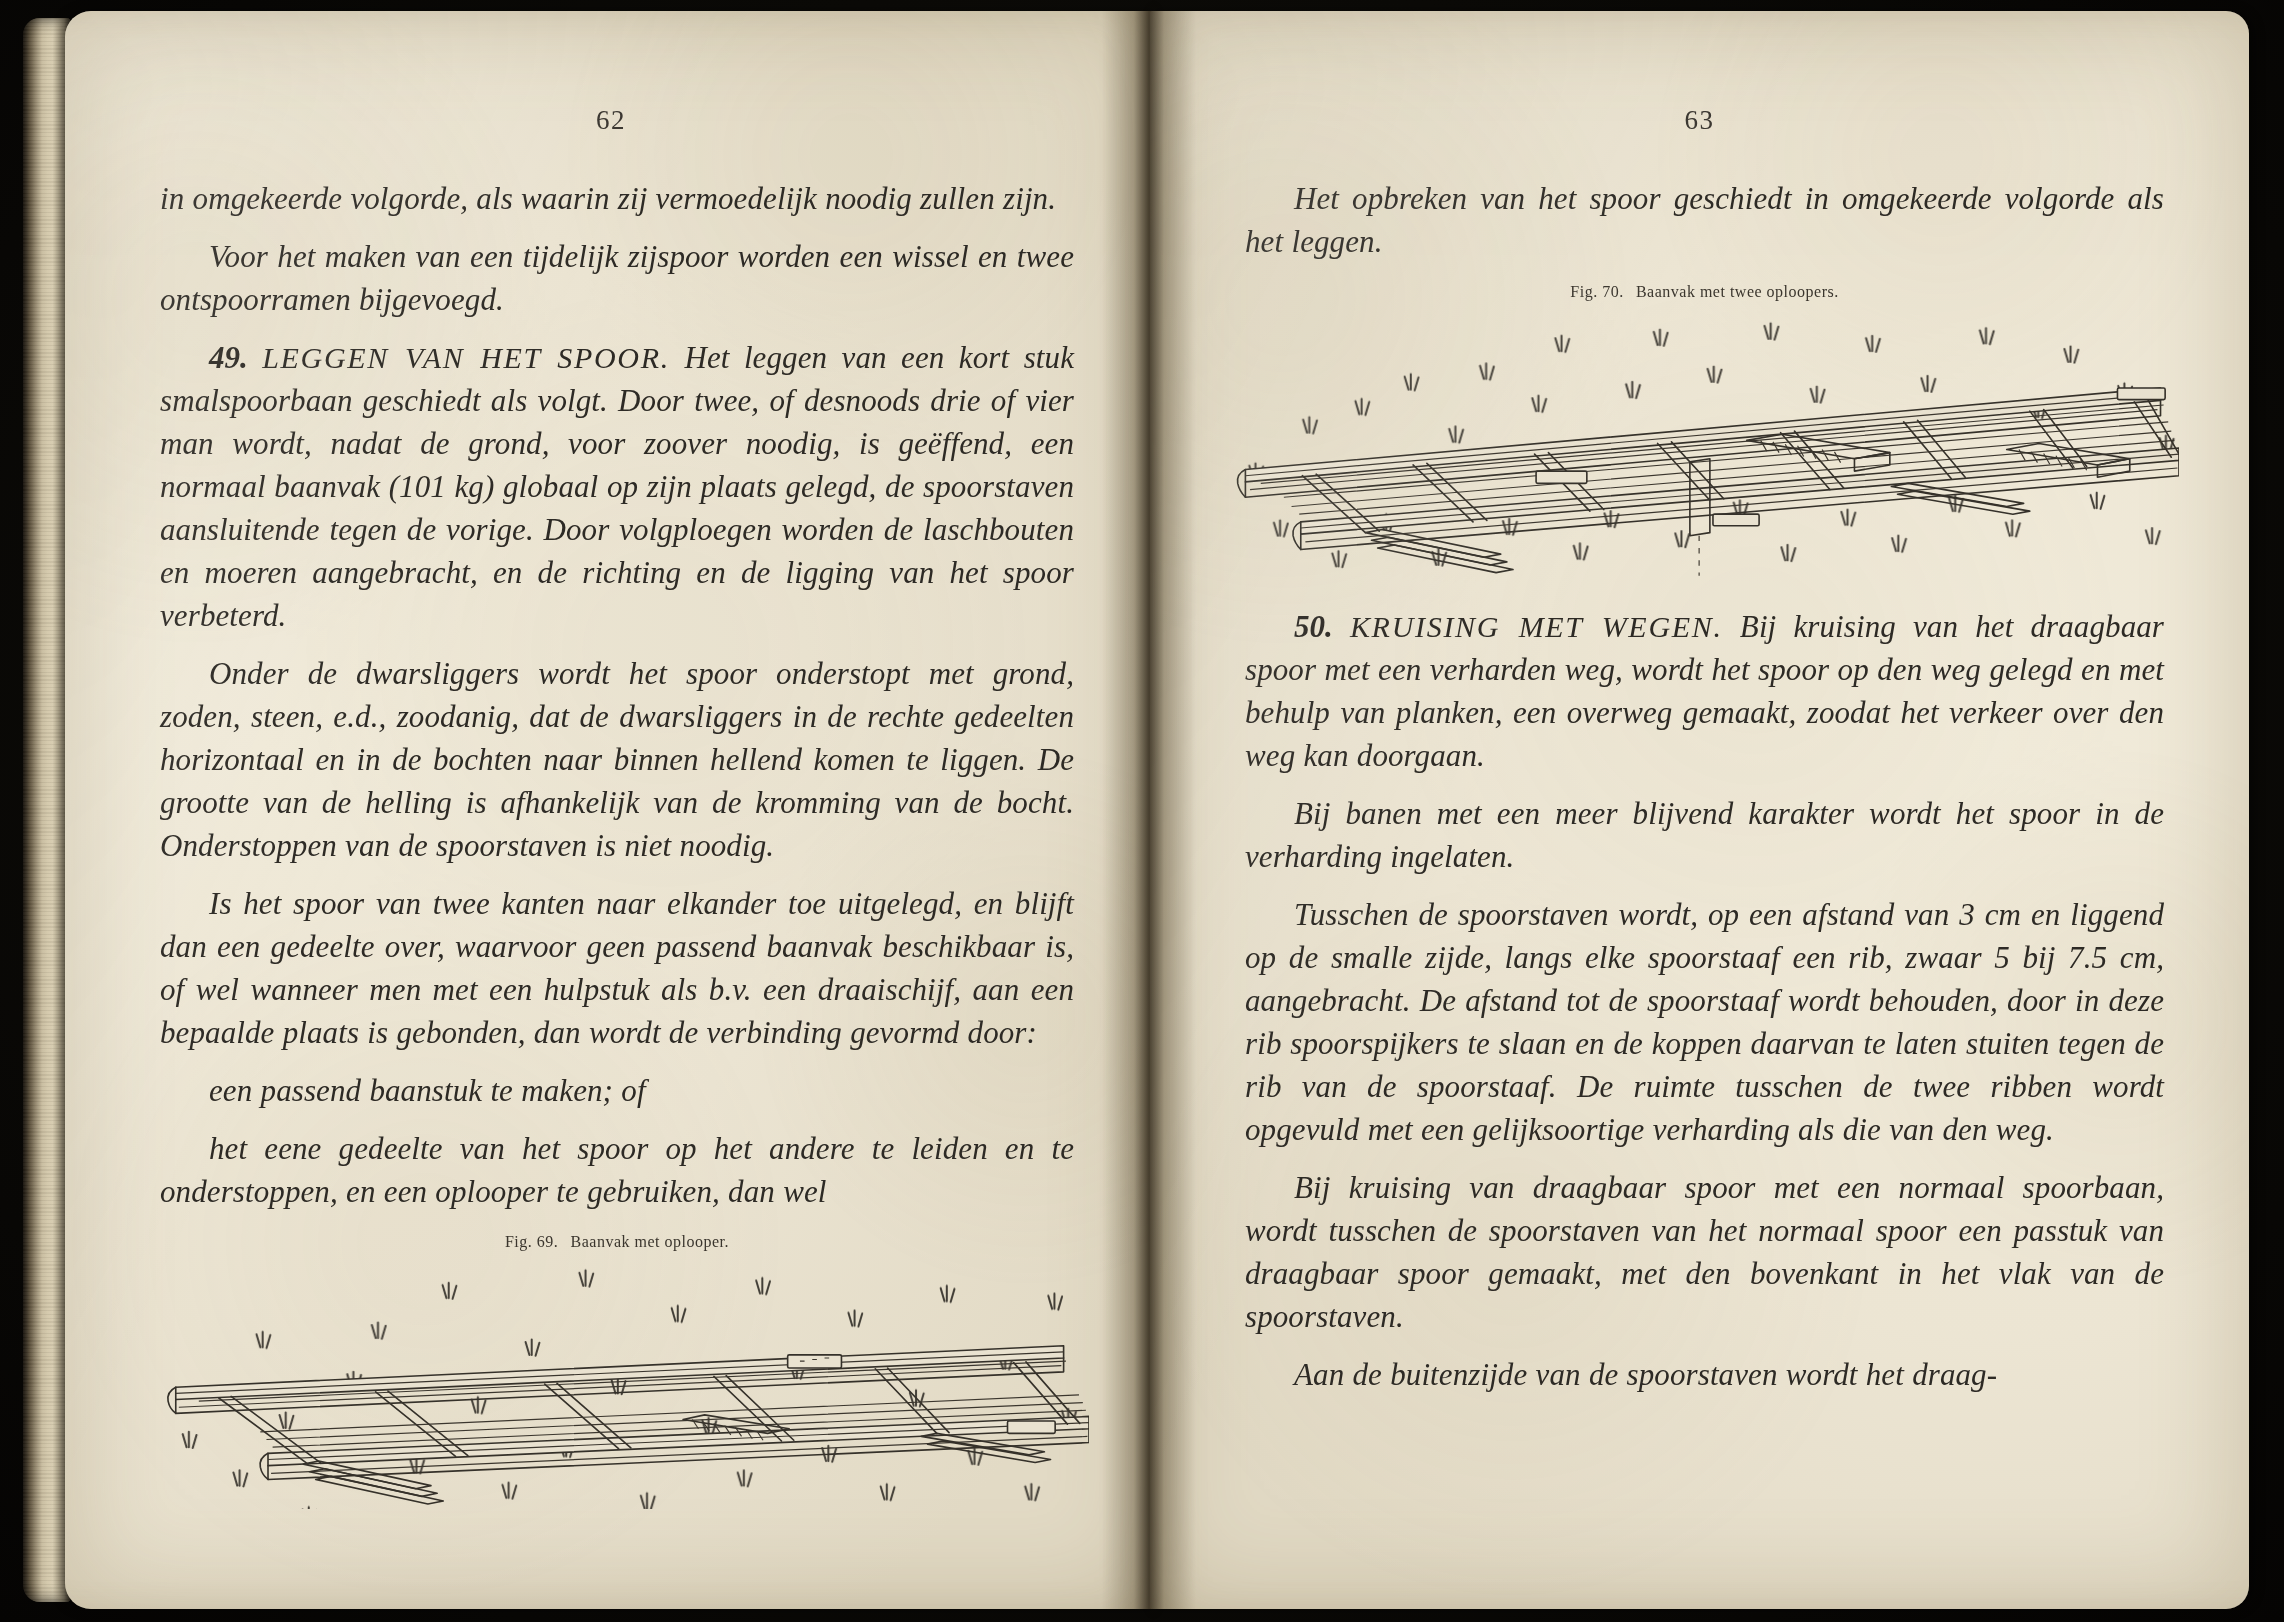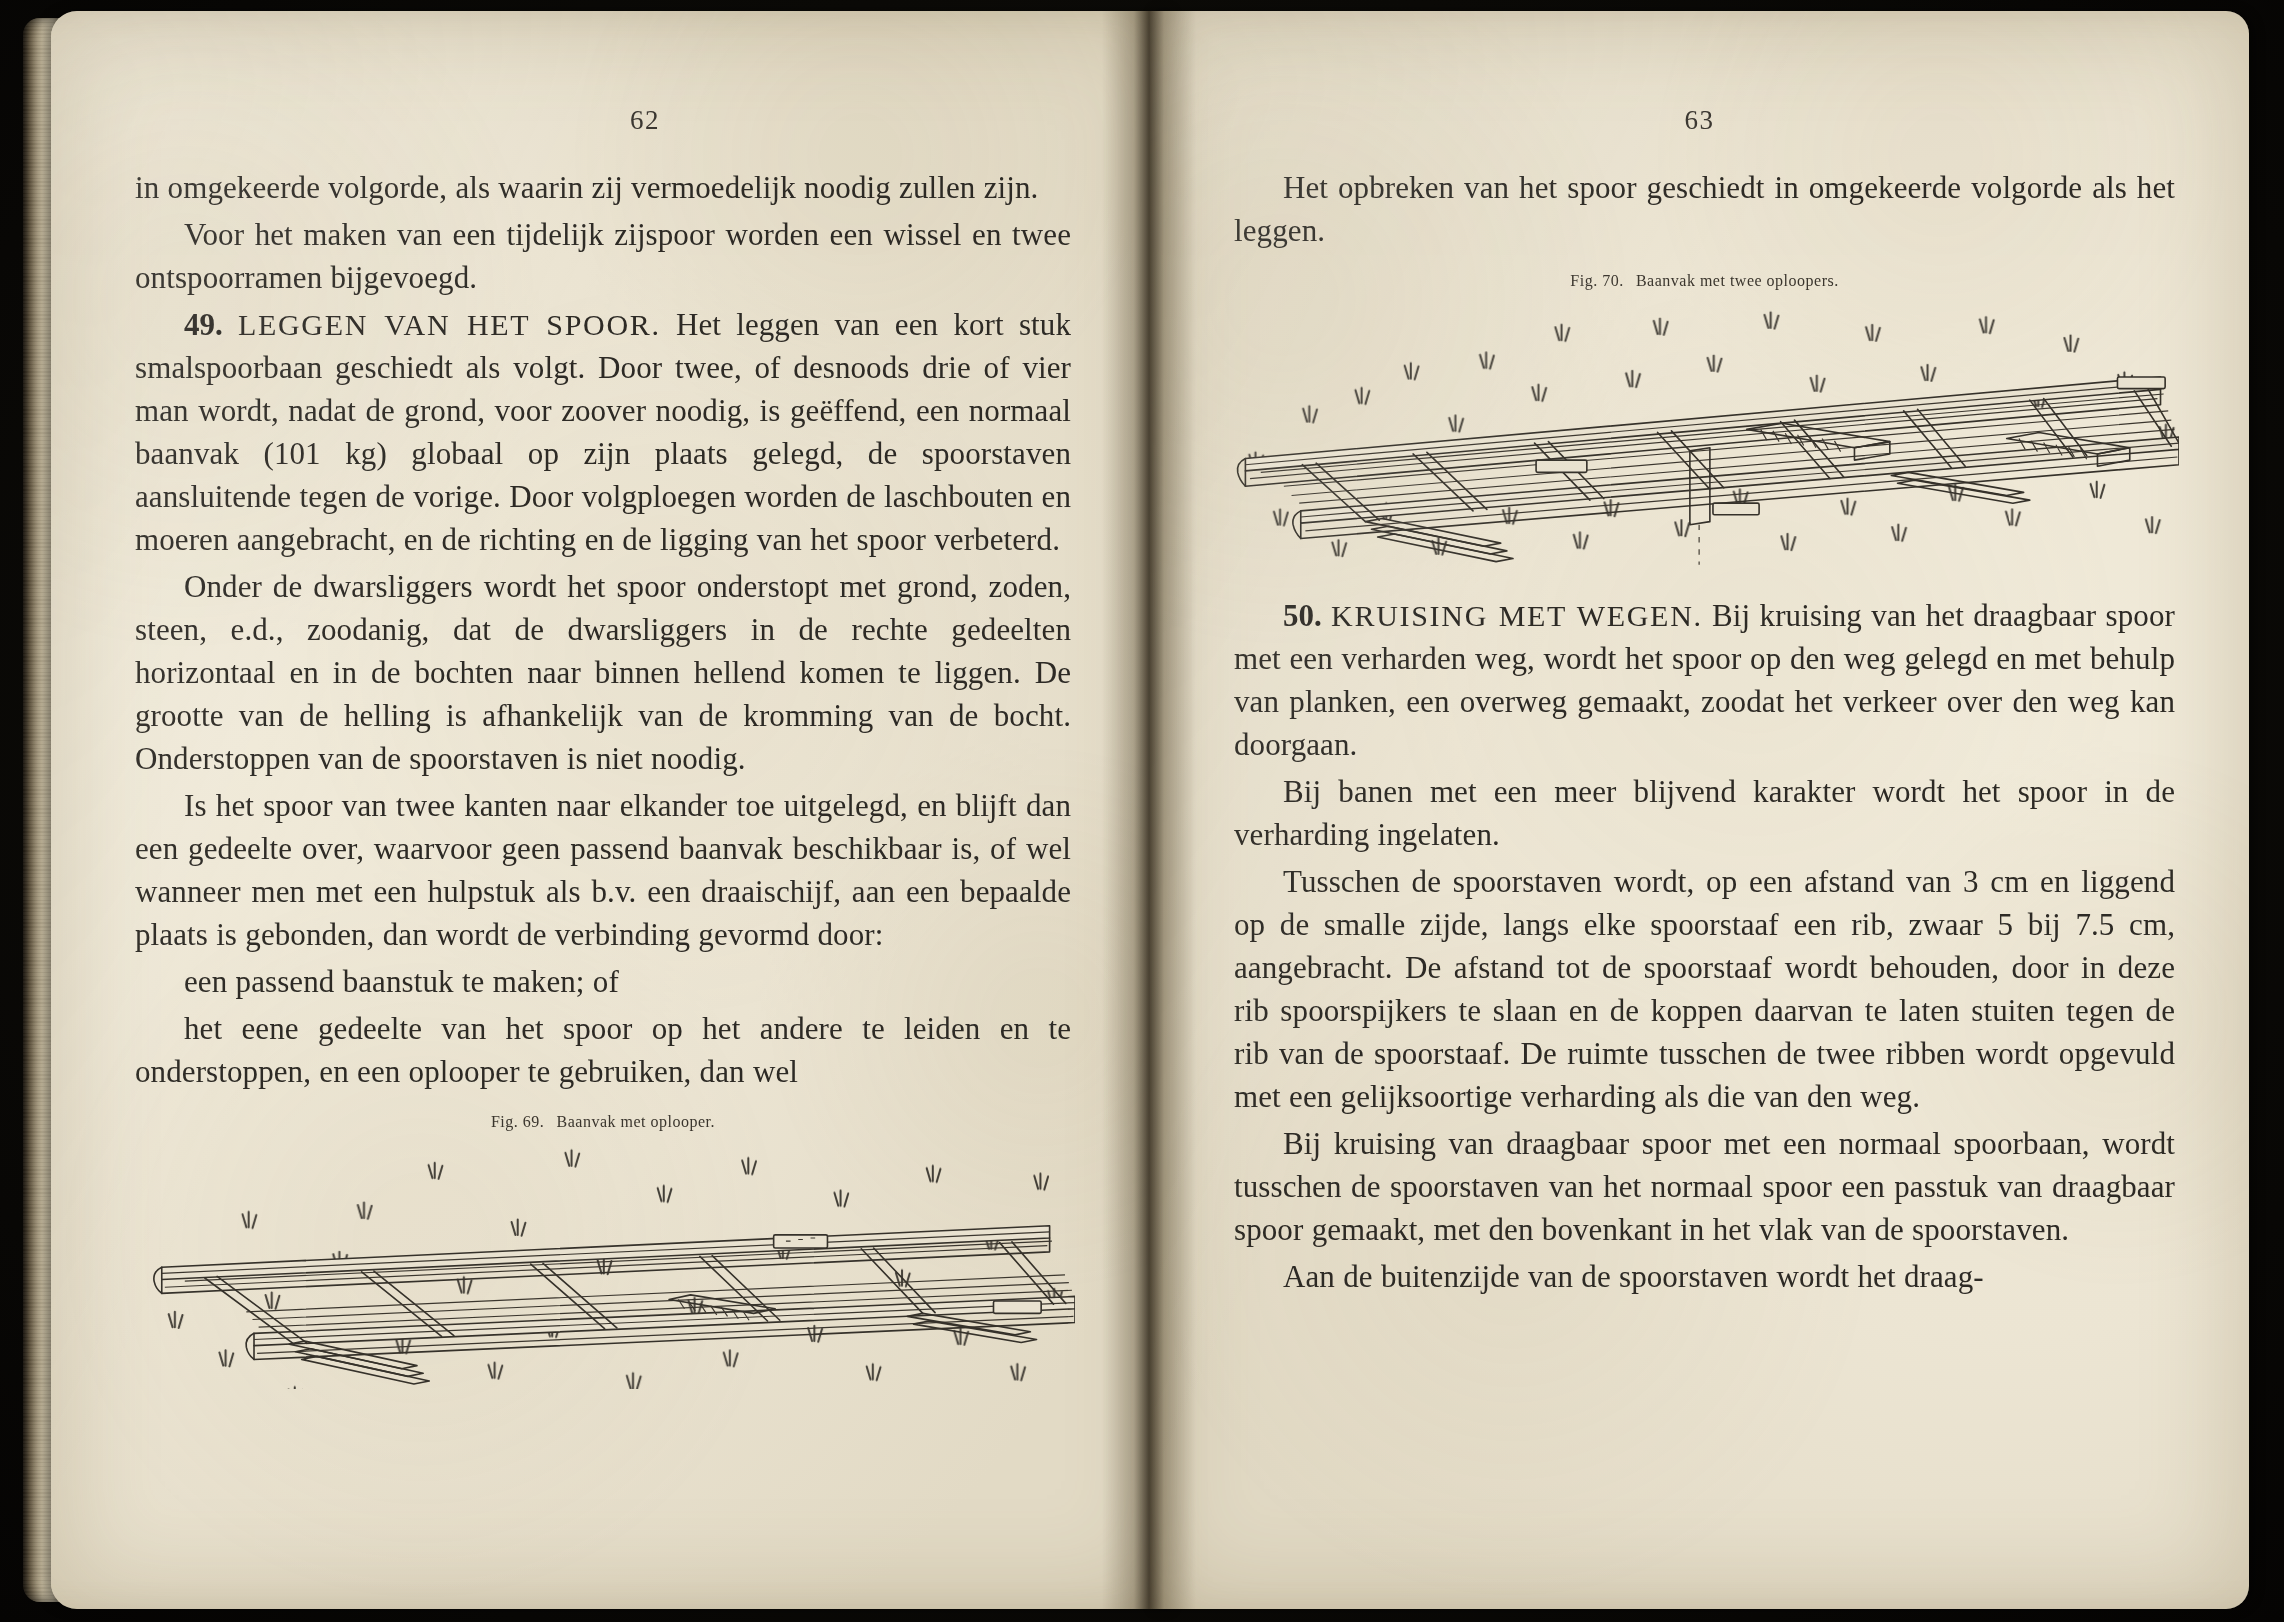--- a/index.html
+++ b/index.html
@@ -31,26 +31,25 @@
     background:repeating-linear-gradient(180deg, rgba(0,0,0,.10) 0 1.5px, rgba(255,255,255,.05) 1.5px 3.8px);
     opacity:.55;
   }
 
   .page{
     position:absolute;top:4.6px;height:1598px;
     background:#ece6d5;
     overflow:hidden;
   }
   .page-left{
-    left:28px;width:1092px;
+    left:42px;width:1092px;
     border-radius:26px 3.1px 3.1px 26px;
     background:
       radial-gradient(ellipse 999px 1076px at 18% 46%, #f0ead9 0%, #ebe4d2 55%, #e2dac5 100%);
     box-shadow: -4.6px 0 10.8px rgba(0,0,0,.45), inset -31px 0 46px -23px rgba(120,105,70,.45);
-    padding-left: 32px;
   }
   .page-right{
     left:1127px;width:1099px;
     border-radius:3.1px 23px 23px 3.1px;
     background:
       radial-gradient(ellipse 999px 1076px at 78% 46%, #f1ebda 0%, #ece5d3 55%, #e1d9c4 100%);
     box-shadow: 4.6px 0 10.8px rgba(0,0,0,.45), inset 31px 0 46px -23px rgba(120,105,70,.40);
   }
   
   .gutter{
@@ -79,27 +78,28 @@
     position:absolute;width:100%;text-align:center;
     font-size:27px;letter-spacing:1.5px;color:#3a3630;top:94px;
   }
   .col{
     position:absolute;color:#2d2a25;
   }
   .col-left{left:80px;top:151px;width:944px;}
   .col-right{left:80px;top:151px;width:949px;}
 
   p.tx{
-    margin:4px;
+    margin:15px;
     font-size:31px;
     line-height:43px;
     text-align:justify;
     text-indent:49px;
     letter-spacing:0.1px;
     word-spacing:0.4px;
+    font-style:italic;
   }
   p.tx.noind{text-indent:0;}
 
   .secnum{font-weight:bold;letter-spacing:0px;}
   .smallcaps{
     font-variant:small-caps;
     letter-spacing:1.7px;
     font-size:30px;
   }
 

